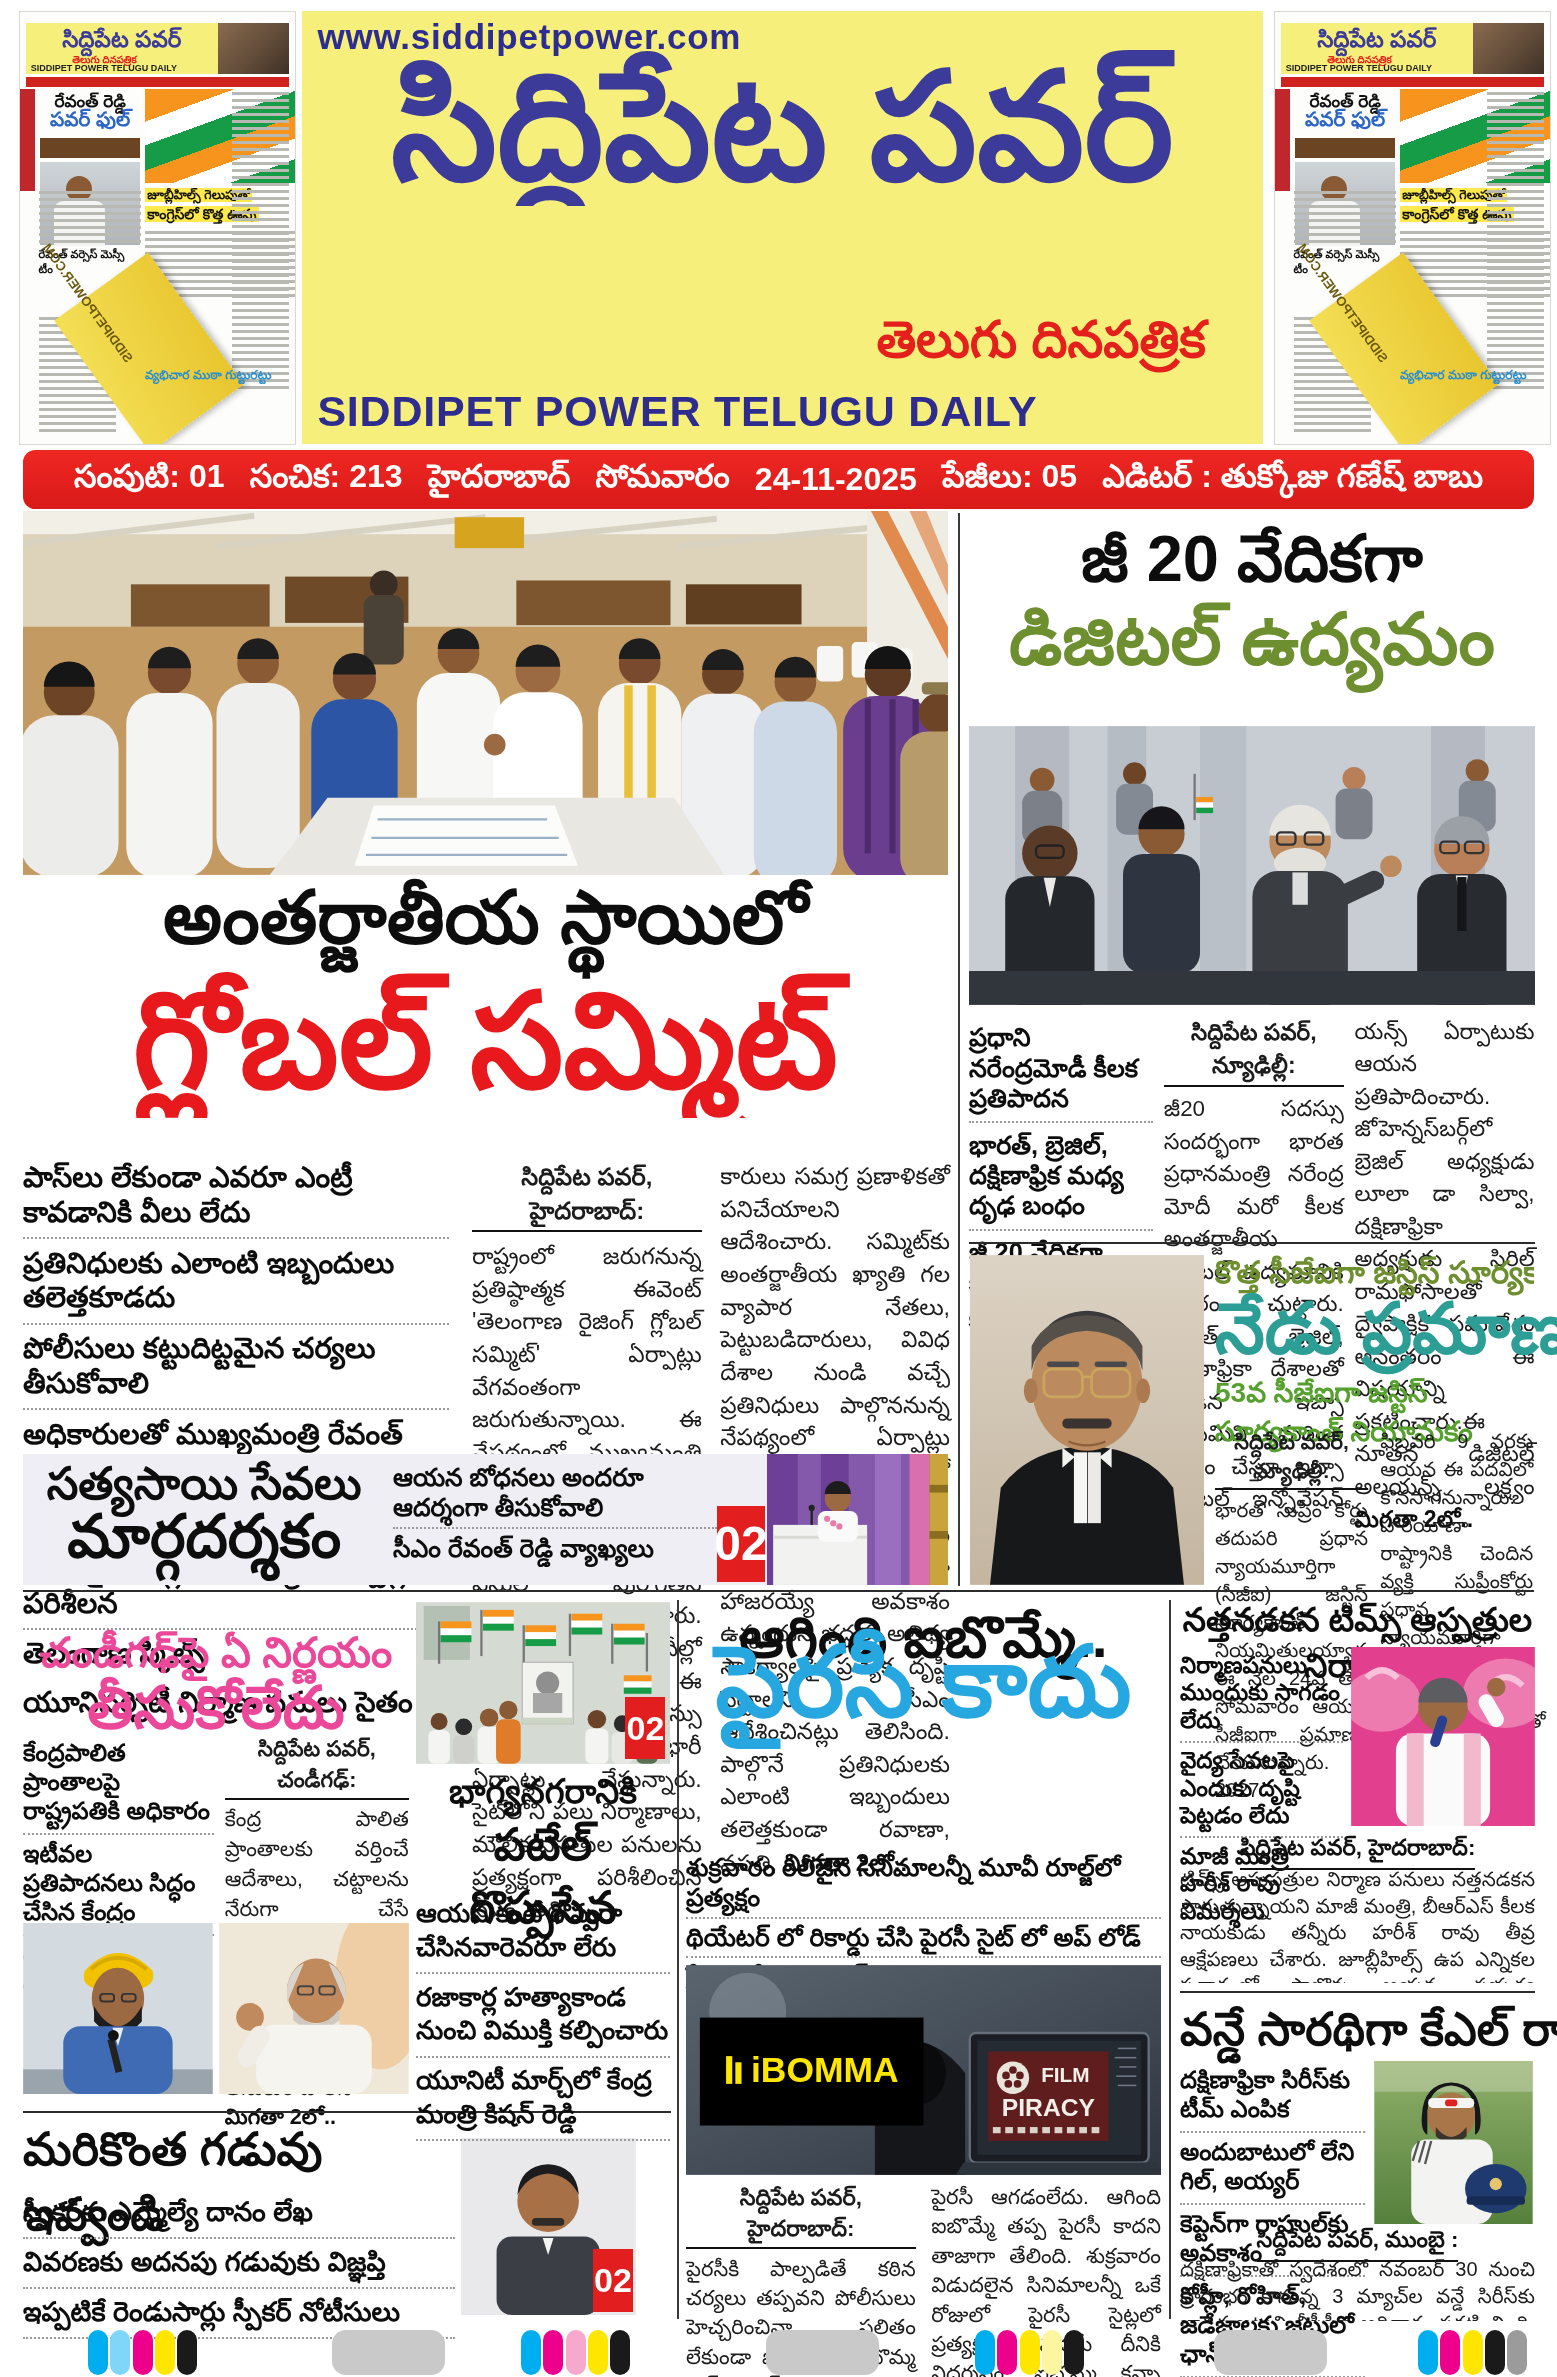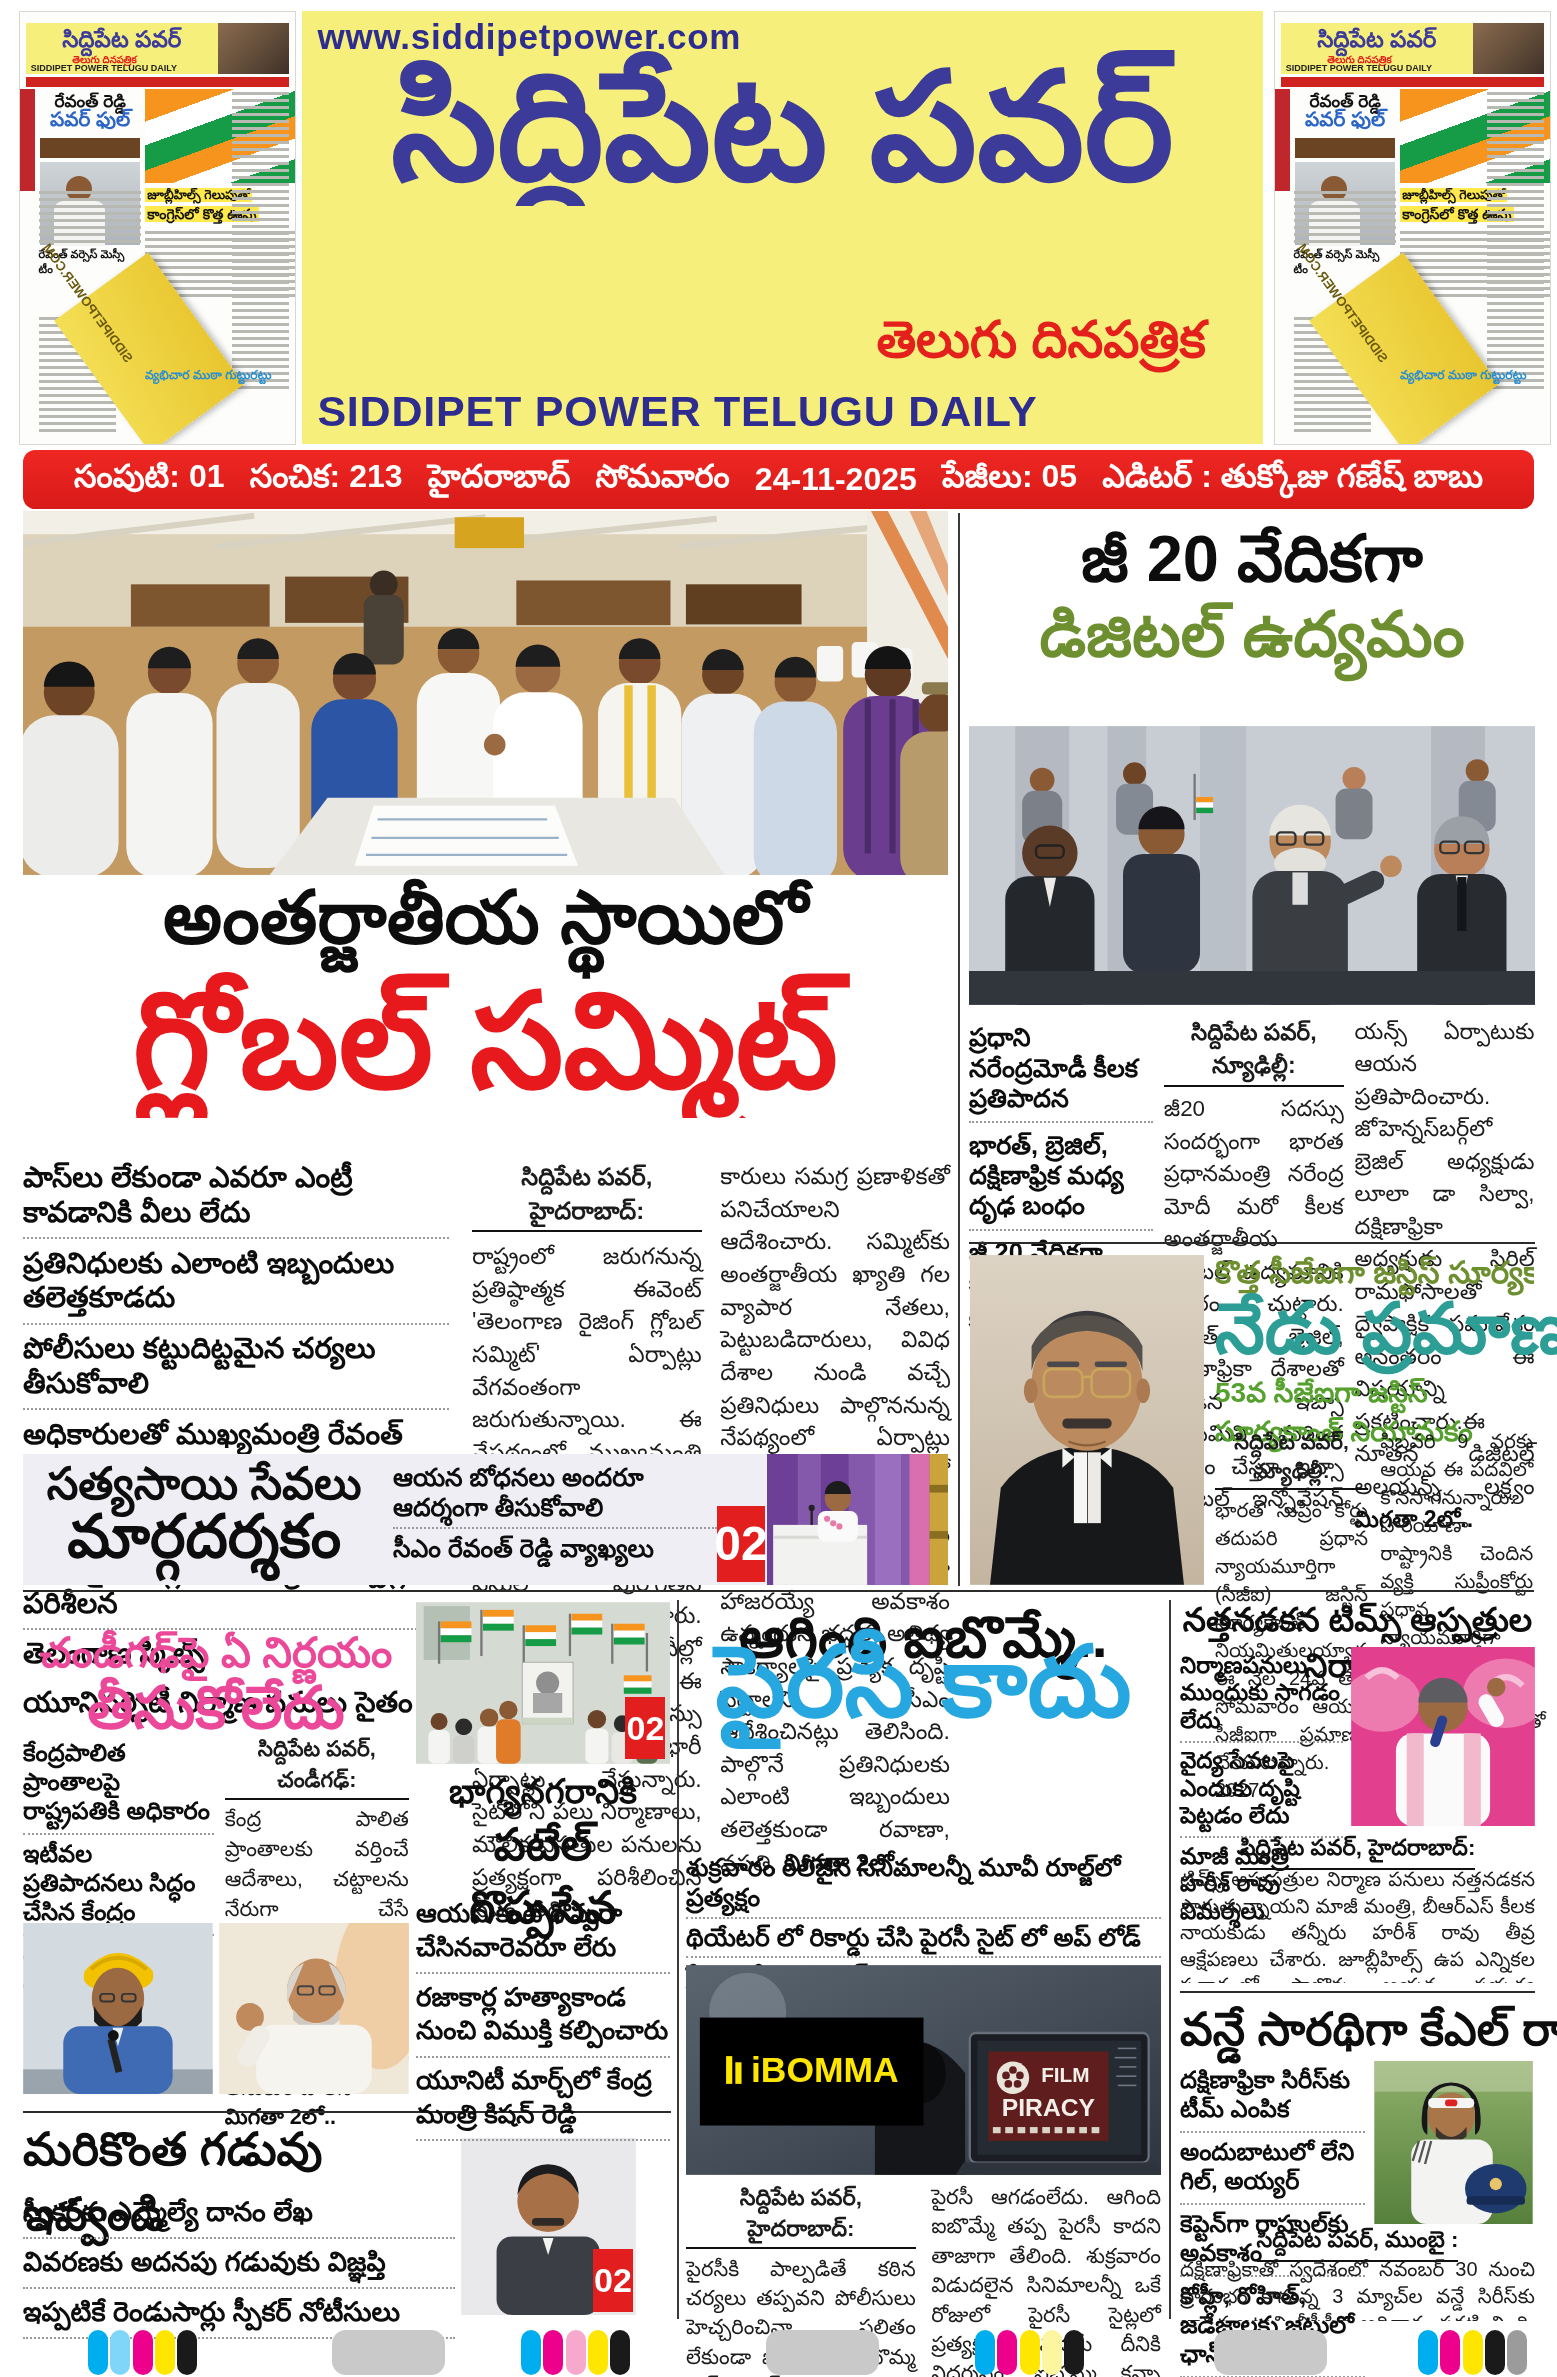--- a/index.html
+++ b/index.html
@@ -57,21 +57,21 @@
   .main-points{left:23px;top:1154px;width:426px;}
   .main-points .pt{font-size:29px;padding:6.2px 0 7.7px;}
   .bodywrap{left:472px;top:1160px;width:478px;}
   .twocol{display:flex;gap:18.5px;}
   .twocol .bcol{width:230px;font-size:23px;line-height:1.42;}
   .g20text .bcol{font-size:22.4px;}
 
   
   .vdiv{background:#3a3a3a;width:2.3px;}
   .g20-h1{left:969px;top:521px;width:566px;font-size:65px;font-weight:900;color:#0d0d0d;}
-  .g20-h2{left:969px;top:600px;width:566px;font-size:63px;font-weight:900;color:#6d8f2f;line-height:1.1;white-space:nowrap;}
+  .g20-h2{left:969px;top:600px;width:566px;font-size:72px;font-weight:900;color:#6d8f2f;line-height:1.1;white-space:nowrap;}
   .g20-photo{left:969px;top:726px;width:566px;height:279px;}
   .g20text{left:969px;top:1016px;width:566px;display:flex;gap:10.8px;}
   .g20-points{width:184px;}
   .g20-points .pt{font-size:25.4px;padding:6.2px 0 7.7px;}
   .g20text .bcol{width:180px;line-height:1.45;}
   .hr{background:#2b2b2b;height:2.3px;}
 
   .cji-photo{left:970px;top:1255px;width:234px;height:330px;}
   .cji-kick{left:1215px;top:1255px;width:319px;font-size:31px;font-weight:900;color:#6d8f2f;white-space:nowrap;overflow:hidden;}
   .cji-head{left:1215px;top:1292px;width:319px;font-size:71px;font-weight:900;color:#2d9e96;line-height:1.05;white-space:nowrap;}

